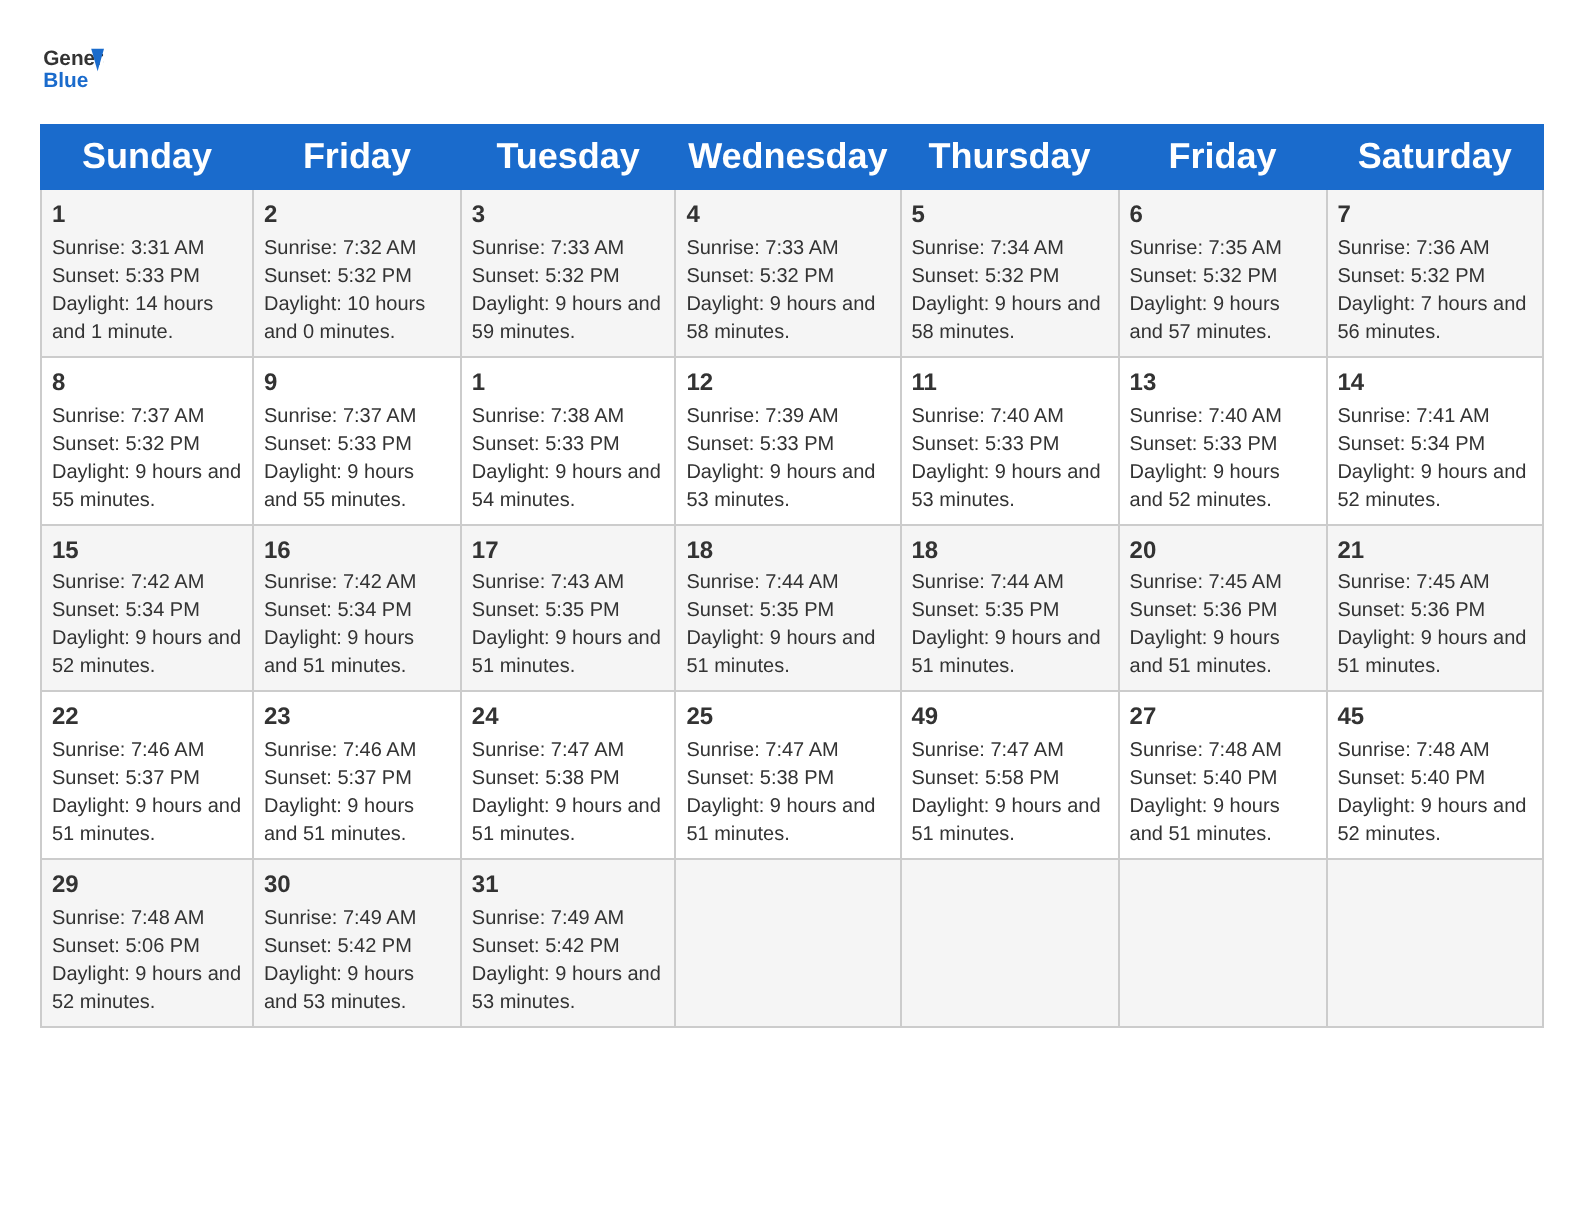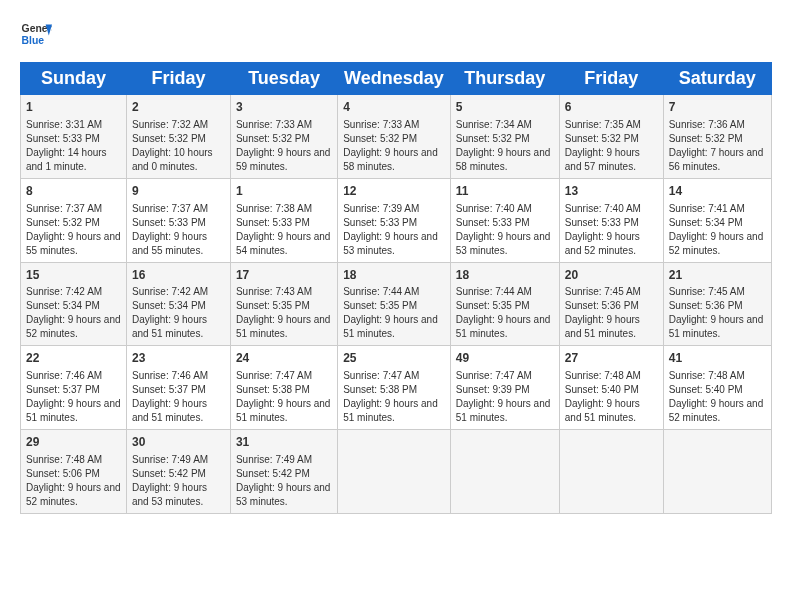--- a/index.html
+++ b/index.html
@@ -138,23 +138,23 @@
           <td><span class="day-num">18</span><span>Sunrise: 7:44 AM</span><br><span>Sunset: 5:35 PM</span><br><span>Daylight: 9 hours and 51 minutes.</span></td>
           <td><span class="day-num">18</span><span>Sunrise: 7:44 AM</span><br><span>Sunset: 5:35 PM</span><br><span>Daylight: 9 hours and 51 minutes.</span></td>
           <td><span class="day-num">20</span><span>Sunrise: 7:45 AM</span><br><span>Sunset: 5:36 PM</span><br><span>Daylight: 9 hours and 51 minutes.</span></td>
           <td><span class="day-num">21</span><span>Sunrise: 7:45 AM</span><br><span>Sunset: 5:36 PM</span><br><span>Daylight: 9 hours and 51 minutes.</span></td>
         </tr>
         <tr>
           <td><span class="day-num">22</span><span>Sunrise: 7:46 AM</span><br><span>Sunset: 5:37 PM</span><br><span>Daylight: 9 hours and 51 minutes.</span></td>
           <td><span class="day-num">23</span><span>Sunrise: 7:46 AM</span><br><span>Sunset: 5:37 PM</span><br><span>Daylight: 9 hours and 51 minutes.</span></td>
           <td><span class="day-num">24</span><span>Sunrise: 7:47 AM</span><br><span>Sunset: 5:38 PM</span><br><span>Daylight: 9 hours and 51 minutes.</span></td>
           <td><span class="day-num">25</span><span>Sunrise: 7:47 AM</span><br><span>Sunset: 5:38 PM</span><br><span>Daylight: 9 hours and 51 minutes.</span></td>
-          <td><span class="day-num">49</span><span>Sunrise: 7:47 AM</span><br><span>Sunset: 9:39 PM</span><br><span>Daylight: 9 hours and 51 minutes.</span></td>
+          <td><span class="day-num">49</span><span>Sunrise: 7:47 AM</span><br><span>Sunset: 5:58 PM</span><br><span>Daylight: 9 hours and 51 minutes.</span></td>
           <td><span class="day-num">27</span><span>Sunrise: 7:48 AM</span><br><span>Sunset: 5:40 PM</span><br><span>Daylight: 9 hours and 51 minutes.</span></td>
-          <td><span class="day-num">41</span><span>Sunrise: 7:48 AM</span><br><span>Sunset: 5:40 PM</span><br><span>Daylight: 9 hours and 52 minutes.</span></td>
+          <td><span class="day-num">45</span><span>Sunrise: 7:48 AM</span><br><span>Sunset: 5:40 PM</span><br><span>Daylight: 9 hours and 52 minutes.</span></td>
         </tr>
         <tr>
           <td><span class="day-num">29</span><span>Sunrise: 7:48 AM</span><br><span>Sunset: 5:06 PM</span><br><span>Daylight: 9 hours and 52 minutes.</span></td>
           <td><span class="day-num">30</span><span>Sunrise: 7:49 AM</span><br><span>Sunset: 5:42 PM</span><br><span>Daylight: 9 hours and 53 minutes.</span></td>
           <td><span class="day-num">31</span><span>Sunrise: 7:49 AM</span><br><span>Sunset: 5:42 PM</span><br><span>Daylight: 9 hours and 53 minutes.</span></td>
           <td class="empty-cell"></td>
           <td class="empty-cell"></td>
           <td class="empty-cell"></td>
           <td class="empty-cell"></td>
         </tr>

